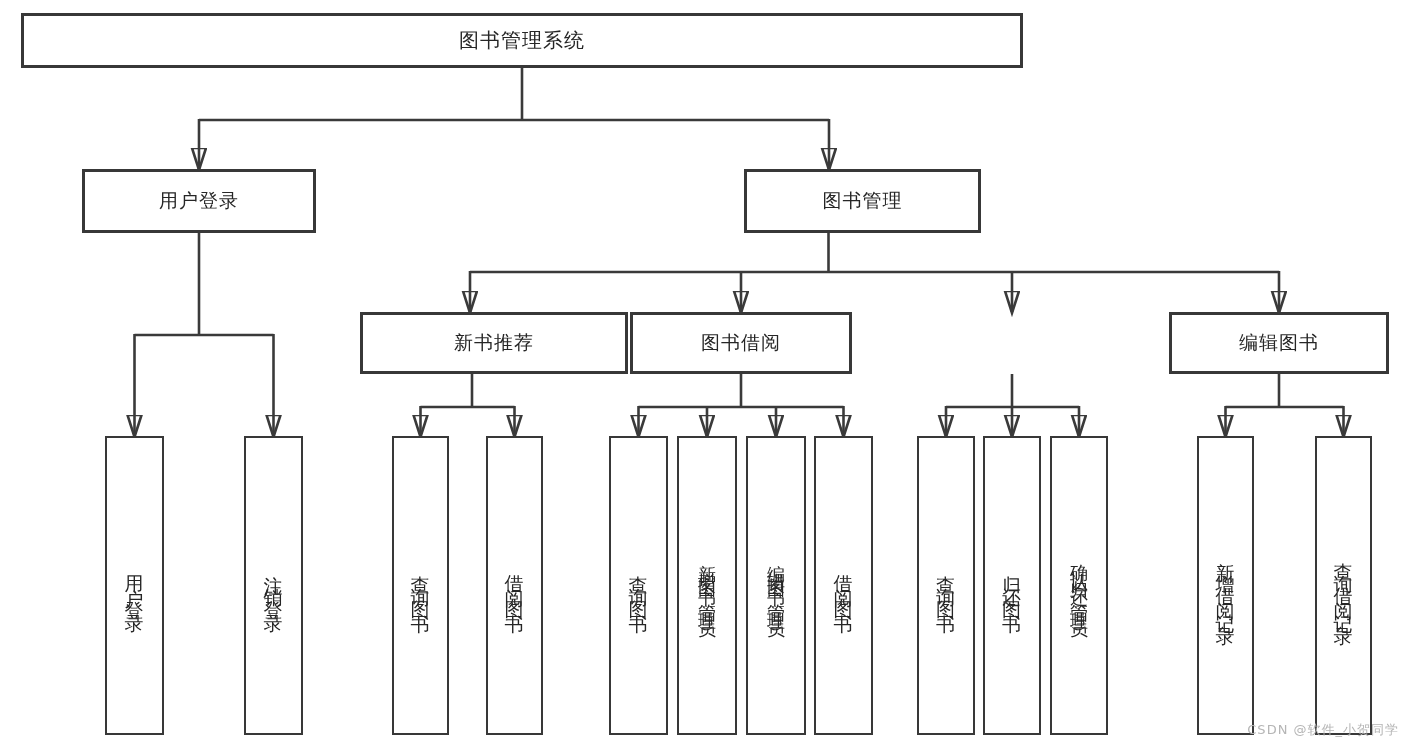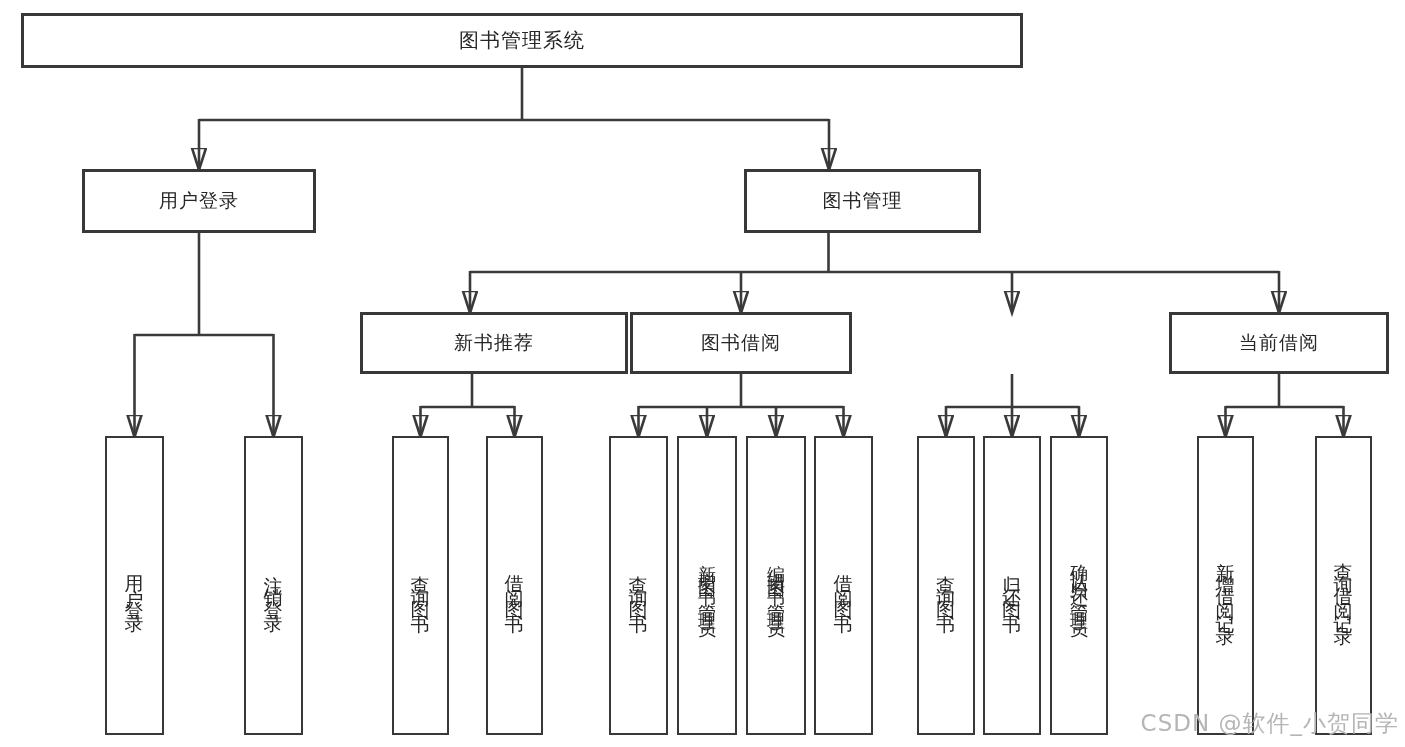--- a/index.html
+++ b/index.html
@@ -41,21 +41,21 @@
     font-size: 19px;
     letter-spacing: 13px;
     color: #262626;
     line-height: 1;
   }
   .vlabel.tight { letter-spacing: 8px; font-size: 18px; }
   .watermark {
     position: absolute;
     right: 6px;
     bottom: 8px;
-    font-size: 23px;
+    font-size: 13px;
     color: #b5b5b5;
     letter-spacing: 1px;
     white-space: nowrap;
   }
 </style>
 </head>
 <body>
 
 <div class="stage">
 
@@ -118,21 +118,21 @@
     <span>图书管理</span>
   </div>
 
   <div class="node hbox" style="left:360px; top:312px; width:268px; height:62px;">
     <span>新书推荐</span>
   </div>
   <div class="node hbox" style="left:630px; top:312px; width:222px; height:62px;">
     <span>图书借阅</span>
   </div>
   <div class="node hbox" style="left:1169px; top:312px; width:220px; height:62px;">
-    <span>当前借阅</span>
+    <span>编辑图书</span>
   </div>
 
   <div class="node vbox" style="left:105px; top:436px; width:59px; height:299px;">
     <span class="vlabel">用户登录</span>
   </div>
   <div class="node vbox" style="left:244px; top:436px; width:59px; height:299px;">
     <span class="vlabel">注销登录</span>
   </div>
 
   <div class="node vbox" style="left:392px; top:436px; width:57px; height:299px;">

